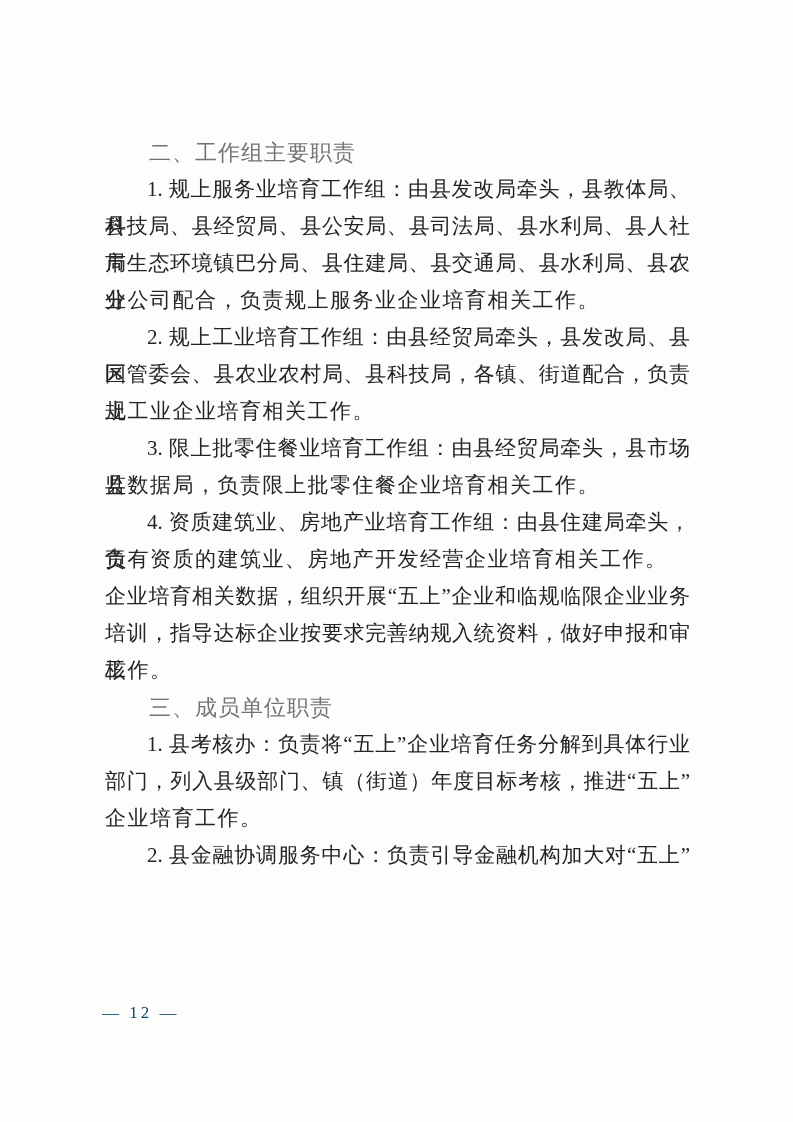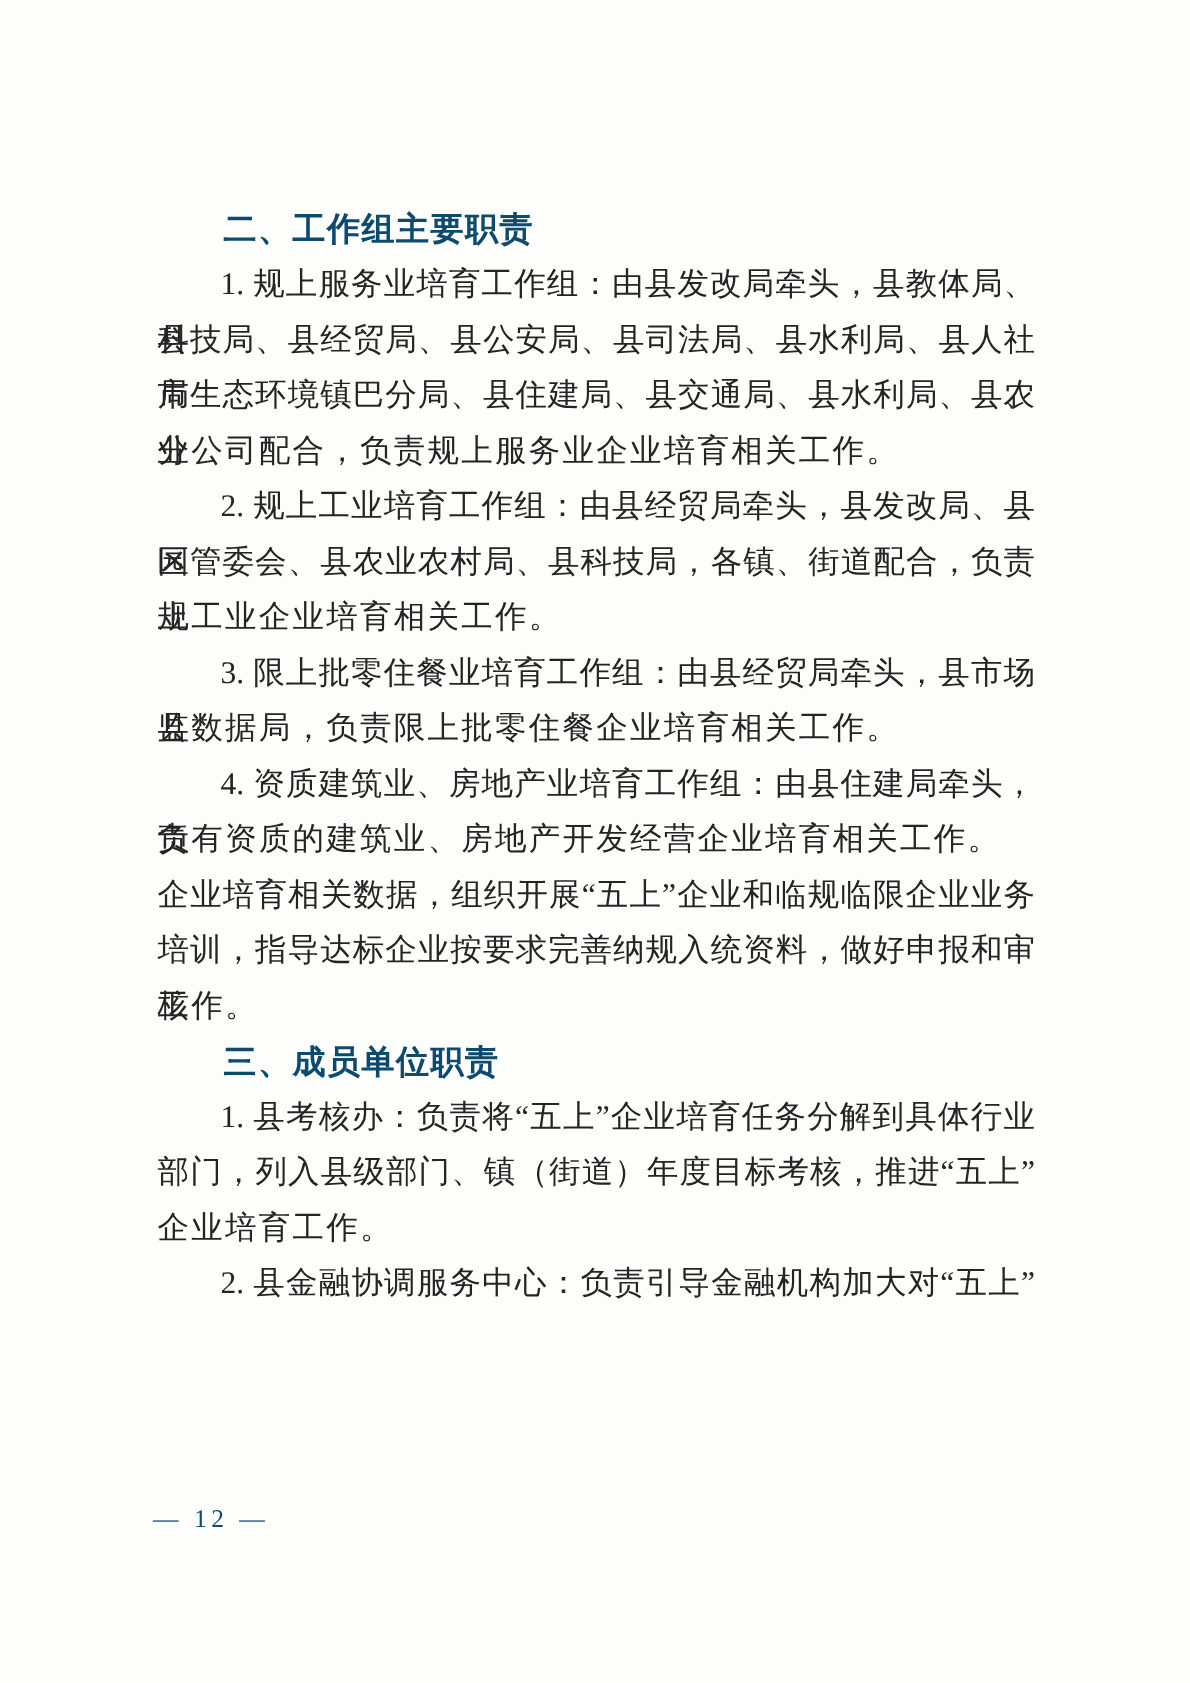--- a/index.html
+++ b/index.html
@@ -46,23 +46,23 @@
     text-align-last: left;
     letter-spacing: 1.5px;
   }
   
   .first {
     text-indent: 2em;
   }
   
   .heading {
     font-family: "Liberation Sans", sans-serif;
-    font-weight: bold;
+    font-weight: normal;
     font-size: 22px;
-    color: #0c4a6e;
+    color: #737373;
     text-indent: 2em;
     text-align: right;
     text-align-last: left;
     letter-spacing: 1px;
   }
   .page-num {
     position: absolute;
     left: 102px;
     top: 1001px;
     font-size: 17px;

